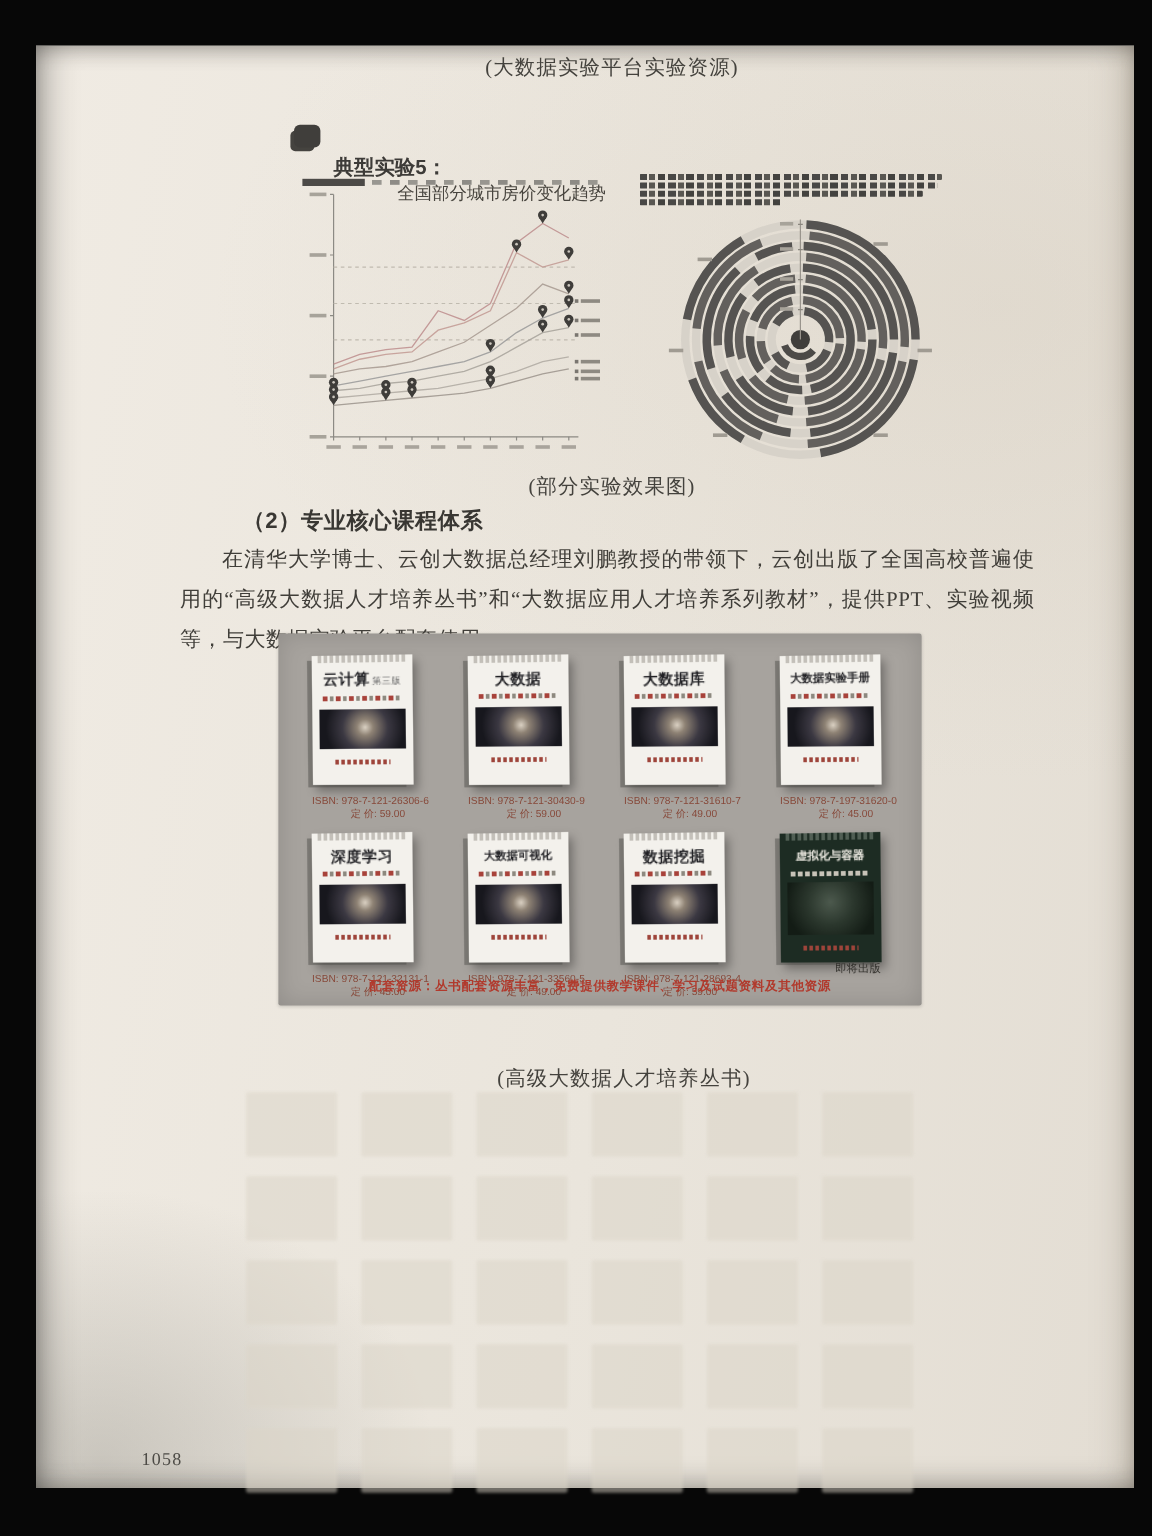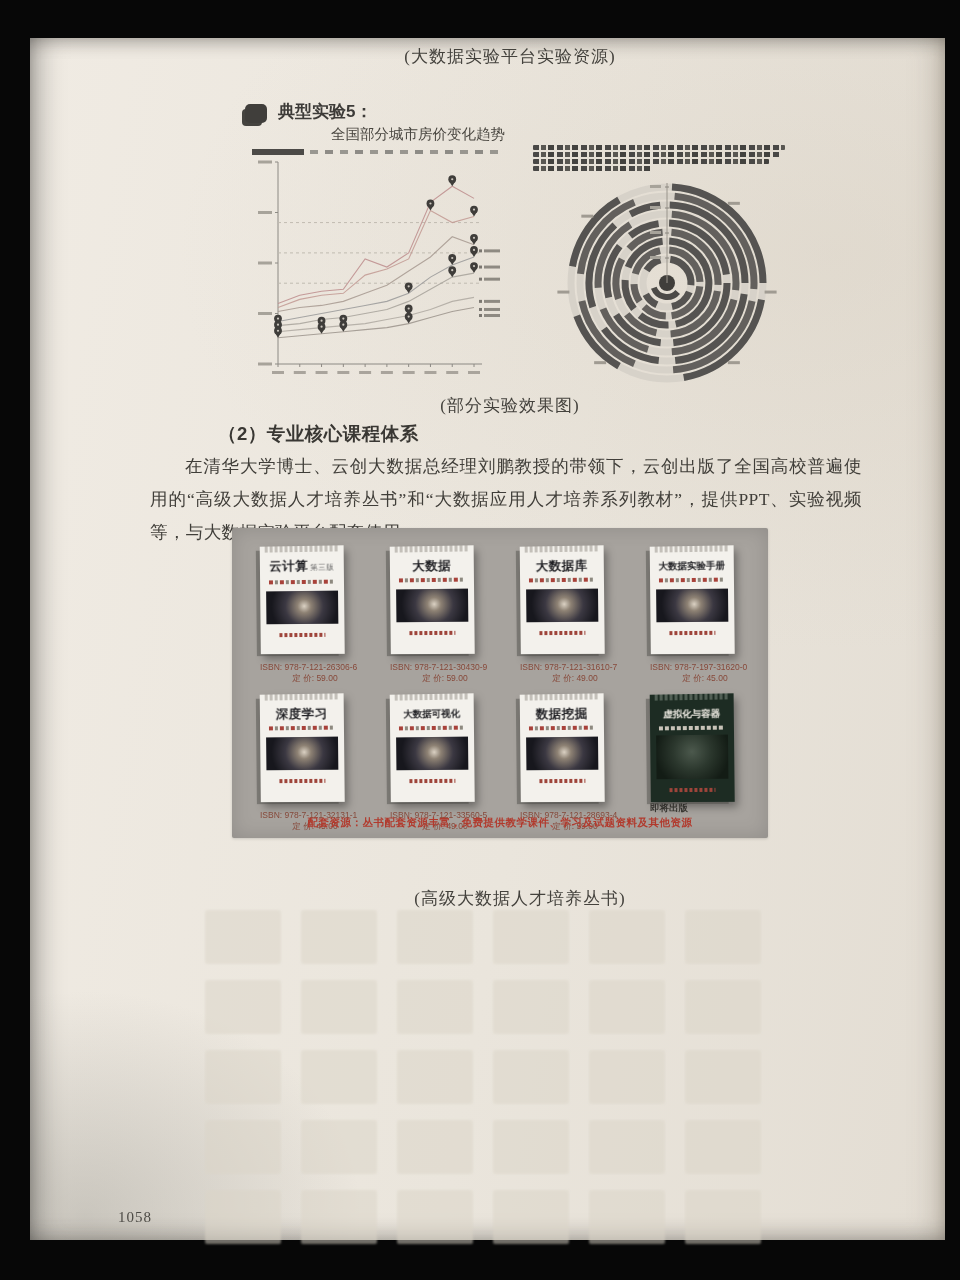--- a/index.html
+++ b/index.html
@@ -29,39 +29,39 @@
   #cap-top{left:180px;top:8px;width:600px;}
   #cap-results{left:180px;top:357px;width:600px;}
   #cap-series{left:190px;top:850px;width:600px;}
 
   
   .exp-head{position:absolute;}
   .exp-icon{
     position:absolute;left:0;top:2px;width:22px;height:19px;background:#403e3b;border-radius:5px;
     box-shadow:-4px 4px 0 -1px #45433f;filter:blur(.3px);
   }
-  .exp-label{margin-left:33px;font:bold 17px/20px "Liberation Sans",sans-serif;color:#3d3b38;filter:blur(.25px);}
+  .exp-label{margin-left:33px;font:bold 17px/20px "Liberation Sans",sans-serif;color:#3d3b38;filter:blur(.25px);margin-top:28px;}
   .exp-sub{margin-left:31px;margin-top:3px;font:14.5px/18px "Liberation Sans",sans-serif;color:#48453f;filter:blur(.3px);text-align:right;}
   #exp5{left:215px;top:64px;width:260px;}
   #exp6{left:495px;top:67px;width:270px;}
 
   
   .chartbox{position:absolute;filter:blur(.3px) contrast(.96);}
   #line-chart{left:220px;top:110px;width:262px;height:238px;}
   #polar-box{left:503px;top:105px;width:272px;height:252px;}
   .blurline{height:4px;border-radius:1px;filter:blur(.35px);margin:2px 0;}
   .blurline.dark{
     height:5px;
     background:repeating-linear-gradient(90deg,#474644 0 6px,transparent 6px 8px,#575550 8px 13px,transparent 13px 15px,#403f3c 15px 21px,transparent 21px 24px);
   }
   svg{display:block}
 
   
   #sec-heading{
-    position:absolute;left:188px;top:384px;
+    position:absolute;left:172px;top:384px;
     font:bold 18.5px/24px "Liberation Sans",sans-serif;color:#393733;
     letter-spacing:.5px;filter:blur(.2px);
   }
   #sec-para{
     position:absolute;left:120px;top:412px;width:712px;
     font:17.5px/33px "Liberation Serif",serif;color:#403e39;
     text-indent:2em;text-align:justify;letter-spacing:.4px;filter:blur(.25px);
   }
 
   
@@ -93,21 +93,21 @@
   .b-pub{margin:9px auto 0;width:46px;height:4px;
     background:repeating-linear-gradient(90deg,#9e443a 0 3px,transparent 3px 5px);}
   .book.dark{background:#1d2c23;}
   .book.dark .b-top{background:repeating-linear-gradient(90deg,#5e6c61 0 3px,transparent 3px 5px);}
   .book.dark .b-title{color:#efece4;}
   .book.dark .b-sub{background:repeating-linear-gradient(90deg,#c8c3b8 0 4px,transparent 4px 6px);}
   .book.dark .b-img{margin-top:5px;height:44px;
     background:radial-gradient(circle at 50% 38%,#4c594d 0%,#2b372d 42%,#131c15 82%);}
   .b-isbn{margin-top:8px;font:8.5px/11px "Liberation Sans",sans-serif;color:#87493a;white-space:nowrap;}
   .b-price{font:8.5px/11px "Liberation Sans",sans-serif;color:#87493a;text-align:center;}
-  .b-price.soon{color:#3c3a35;font-weight:bold;width:84px;text-align:left;font-size:9.5px;}
+  .b-price.soon{color:#3c3a35;font-weight:normal;width:84px;text-align:right;font-size:9.5px;}
   #books-footer{
     position:absolute;left:0;right:0;bottom:9px;text-align:center;
     font:bold 10.5px/13px "Liberation Sans",sans-serif;color:#b13a2d;
     letter-spacing:.5px;filter:blur(.35px);
   }
 
   
   #ghost-grid{
     position:absolute;left:175px;top:872px;
     display:grid;grid-template-columns:repeat(6,76px);gap:16px 20px;

